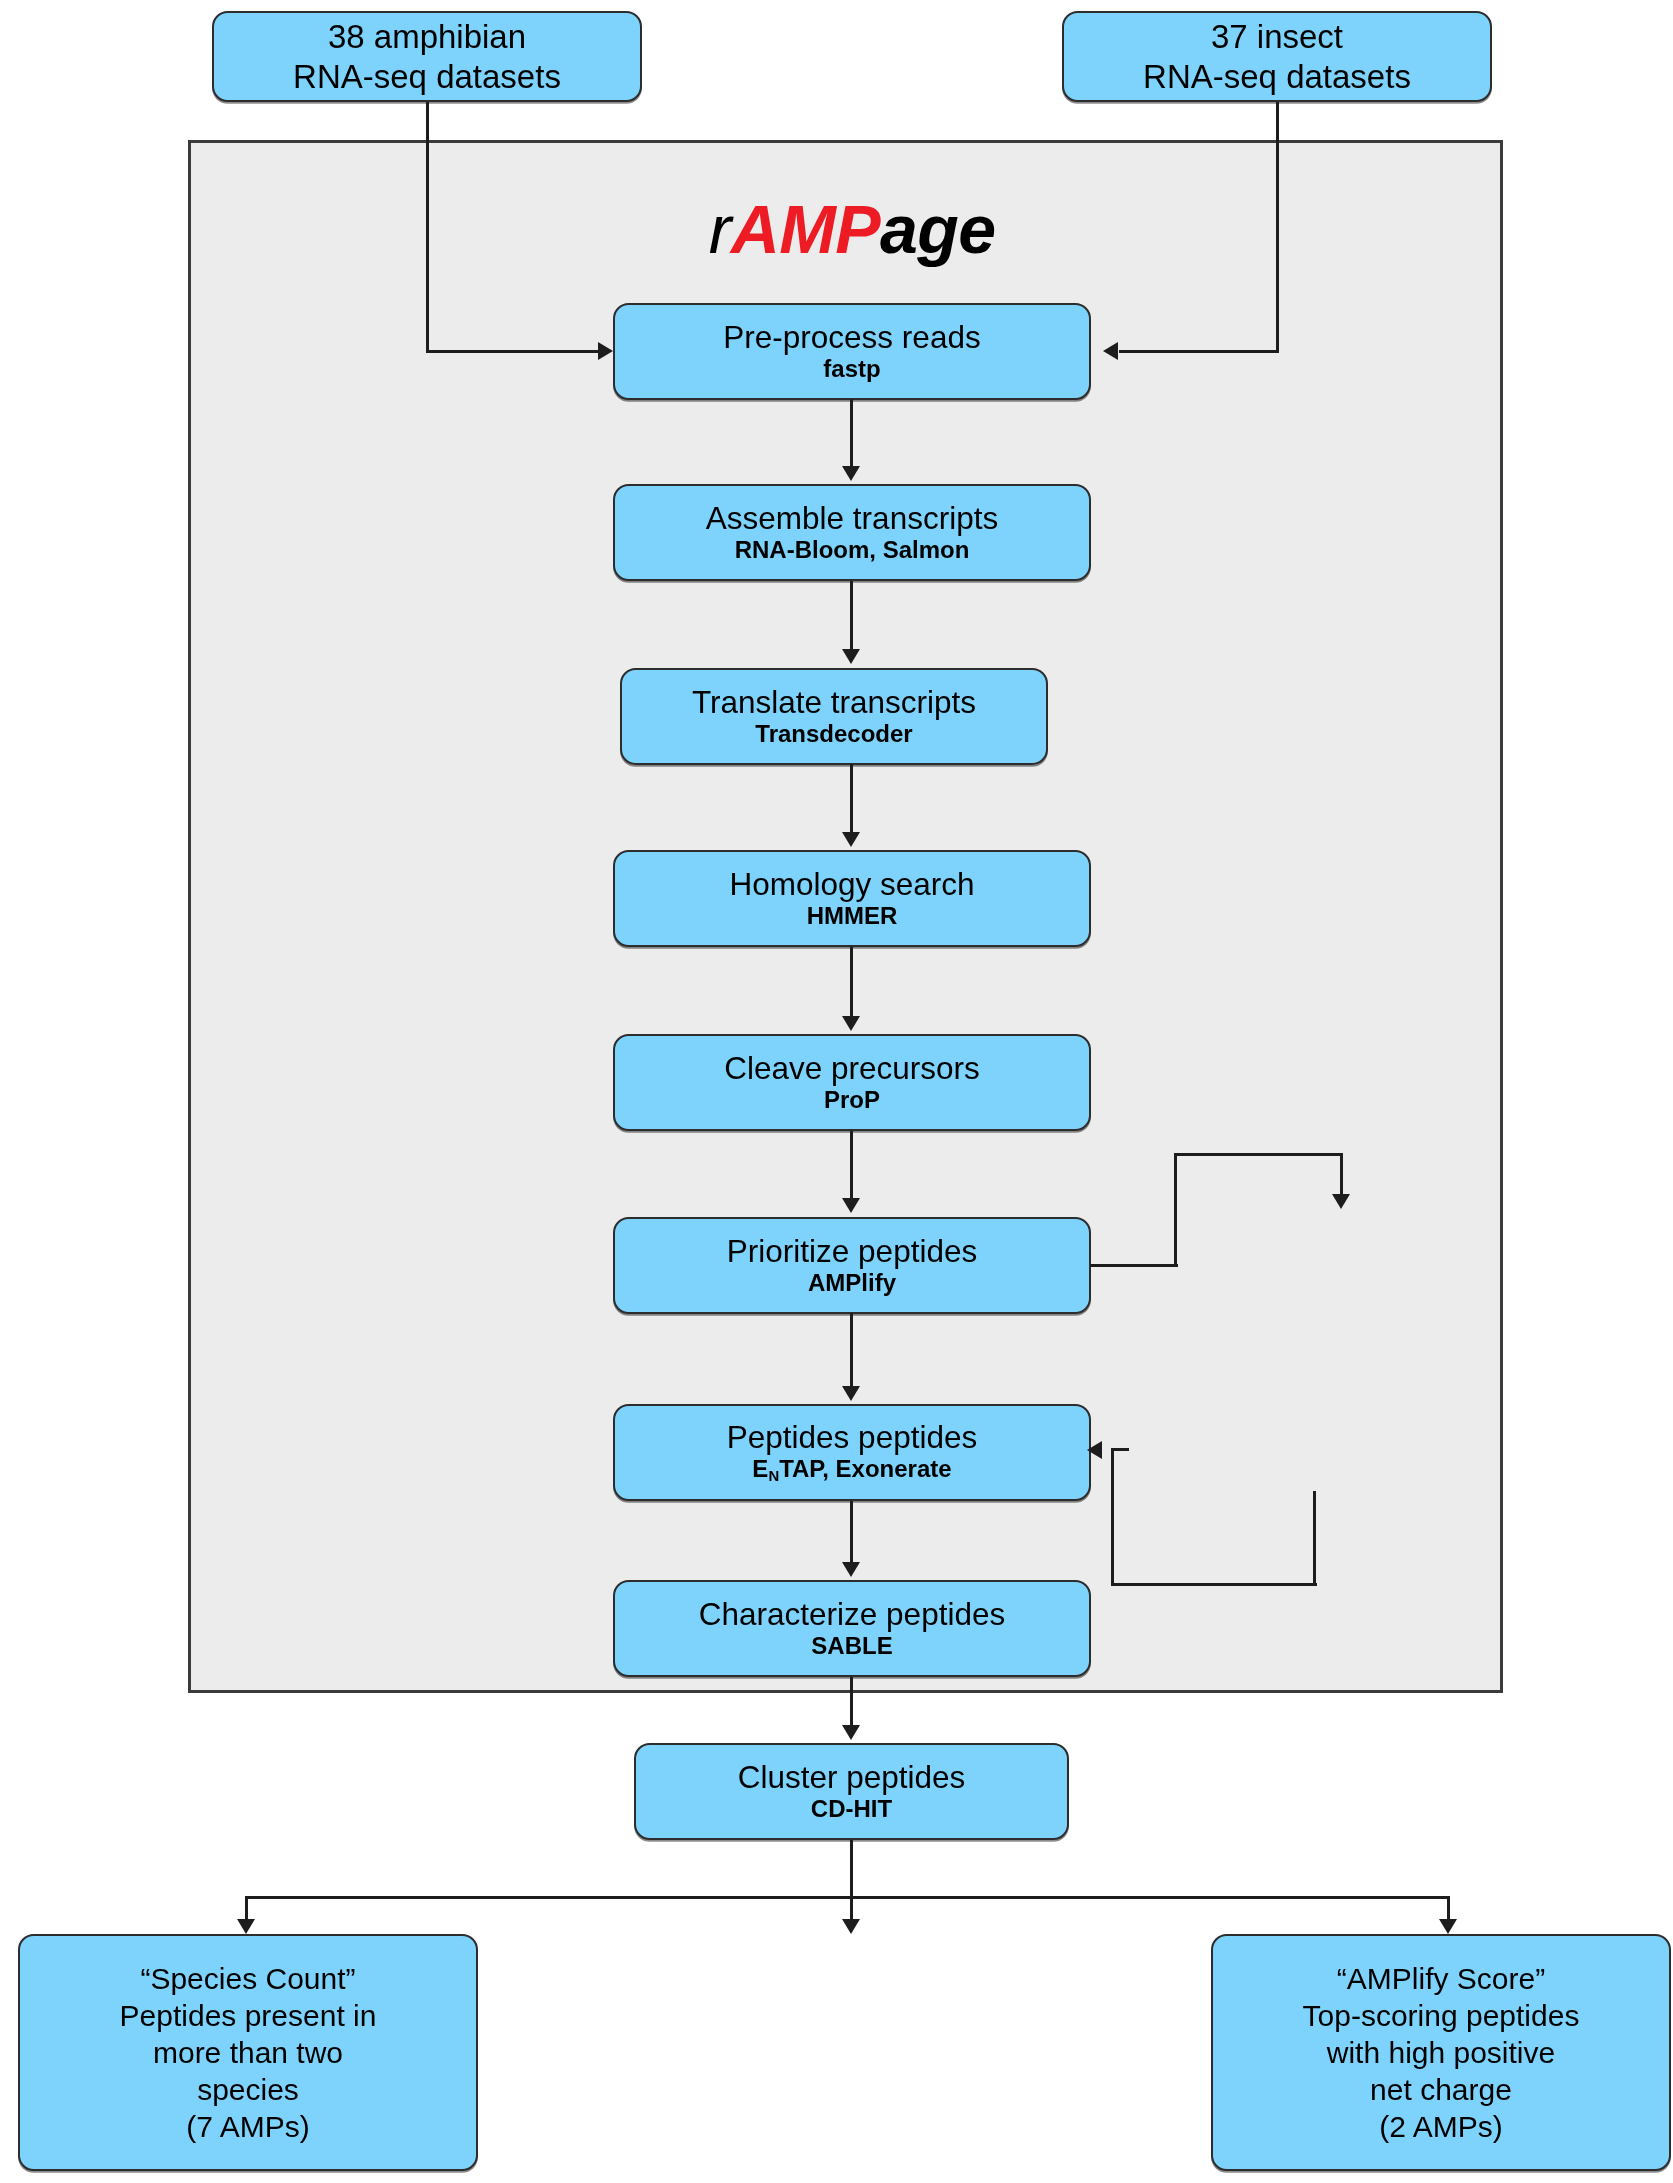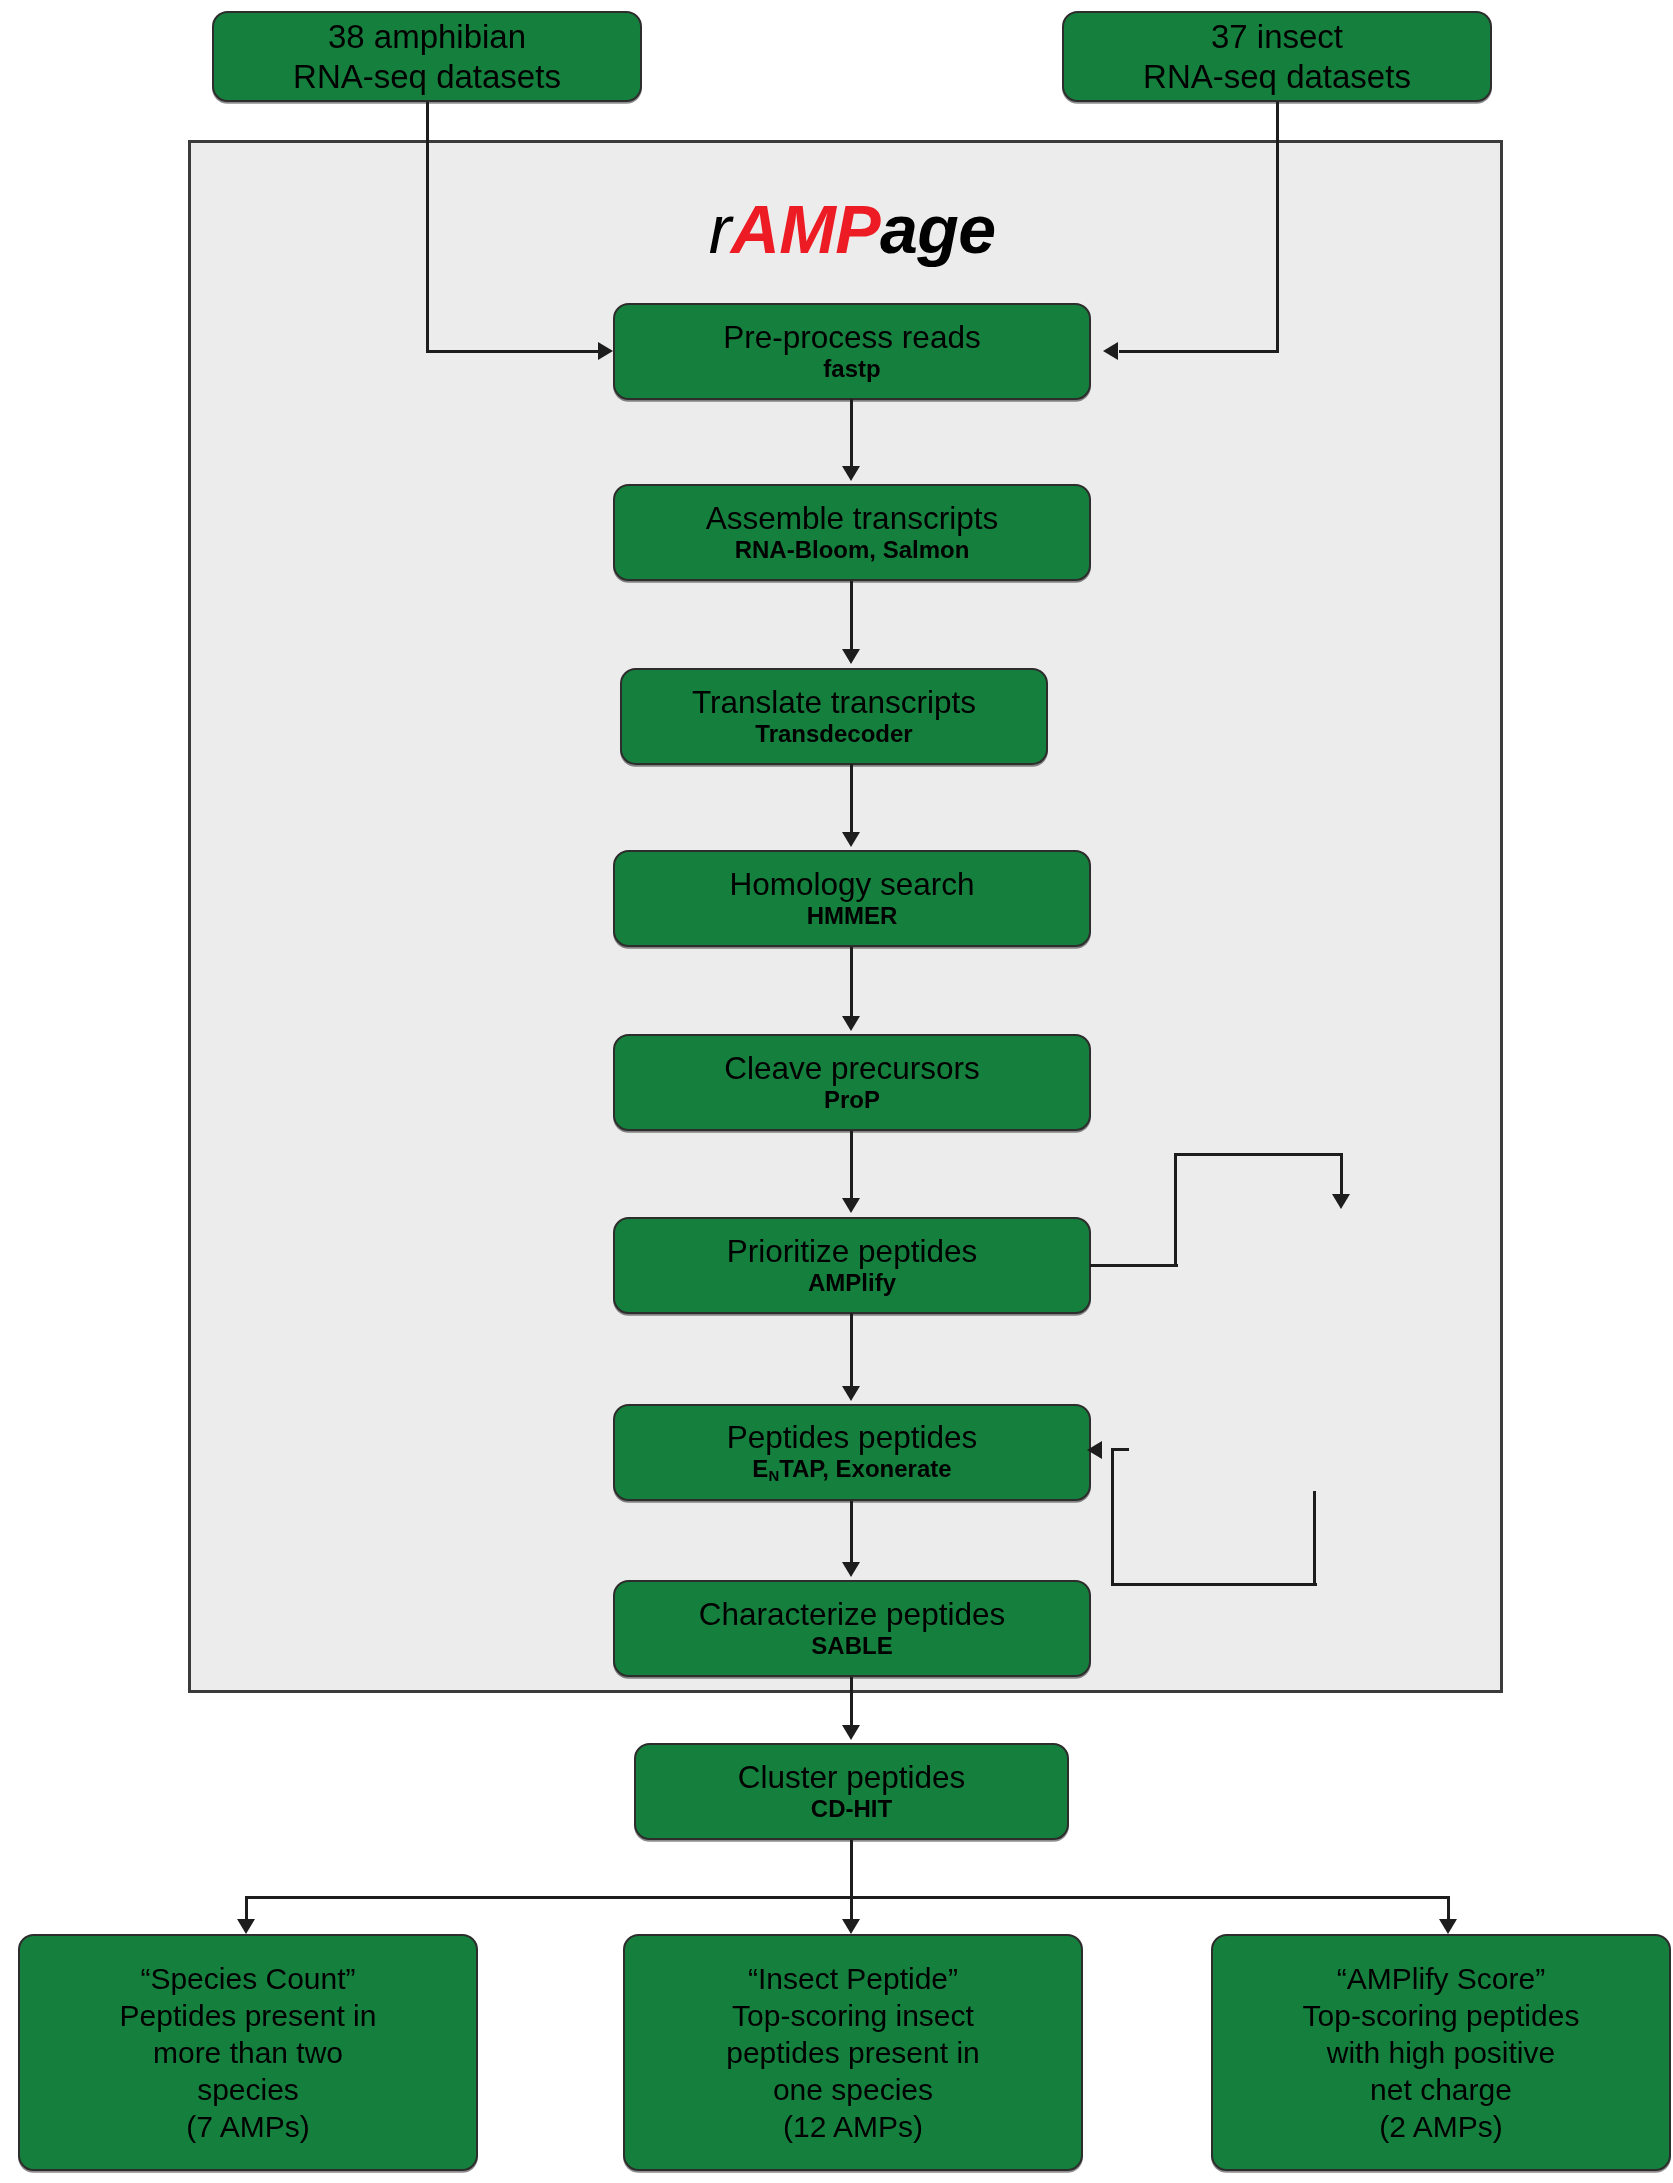--- a/index.html
+++ b/index.html
@@ -42,21 +42,21 @@
     line-height: 1;
     white-space: nowrap;
   }
   .title-r { color: #000000; font-weight: 500; }
   .title-amp { color: #ed1c24; }
   .title-age { color: #000000; }
 
   
   .node {
     position: absolute;
-    background: #15803d;
+    background: #7dd3fc;
     border: 2.4px solid #2d2d2d;
     border-radius: 15.7px;
     box-sizing: border-box;
     display: flex;
     flex-direction: column;
     align-items: center;
     justify-content: center;
     text-align: center;
     color: #000000;
     box-shadow: 0 1.8px 0 0 rgba(0,0,0,0.45);
@@ -202,27 +202,20 @@
   </div>
 
   <div class="node out-node" style="left:18px; top:1934px; width:460px; height:237px;">
     <div class="out-line">“Species Count”</div>
     <div class="out-line">Peptides present in</div>
     <div class="out-line">more than two</div>
     <div class="out-line">species</div>
     <div class="out-line">(7 AMPs)</div>
   </div>
 
-  <div class="node out-node" style="left:623px; top:1934px; width:460px; height:237px;">
-    <div class="out-line">“Insect Peptide”</div>
-    <div class="out-line">Top-scoring insect</div>
-    <div class="out-line">peptides present in</div>
-    <div class="out-line">one species</div>
-    <div class="out-line">(12 AMPs)</div>
-  </div>
 
   <div class="node out-node" style="left:1211px; top:1934px; width:460px; height:237px;">
     <div class="out-line">“AMPlify Score”</div>
     <div class="out-line">Top-scoring peptides</div>
     <div class="out-line">with high positive</div>
     <div class="out-line">net charge</div>
     <div class="out-line">(2 AMPs)</div>
   </div>
 
   <div class="ln ln-v" style="left:426px; top:102px; width:3px; height:249px;"></div>

